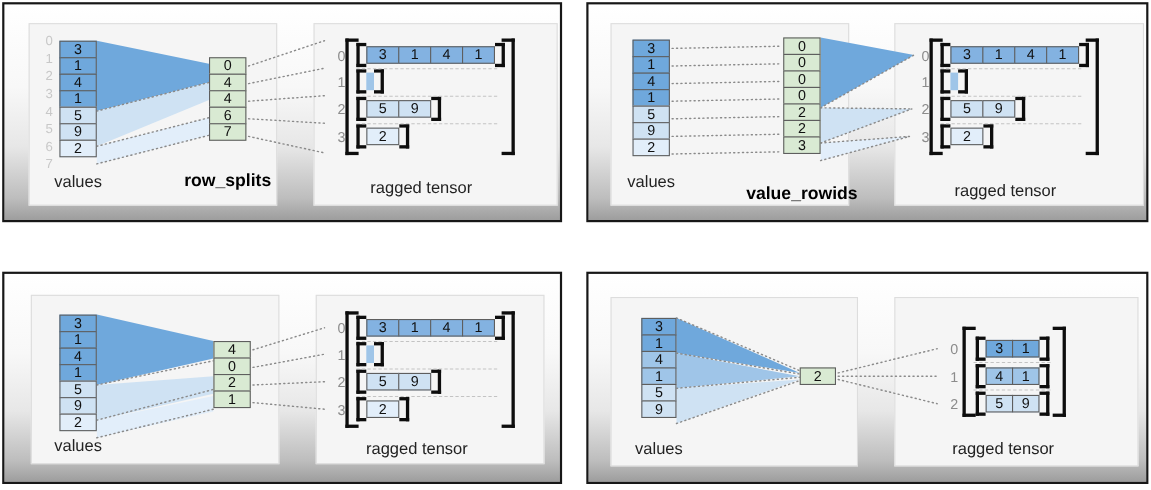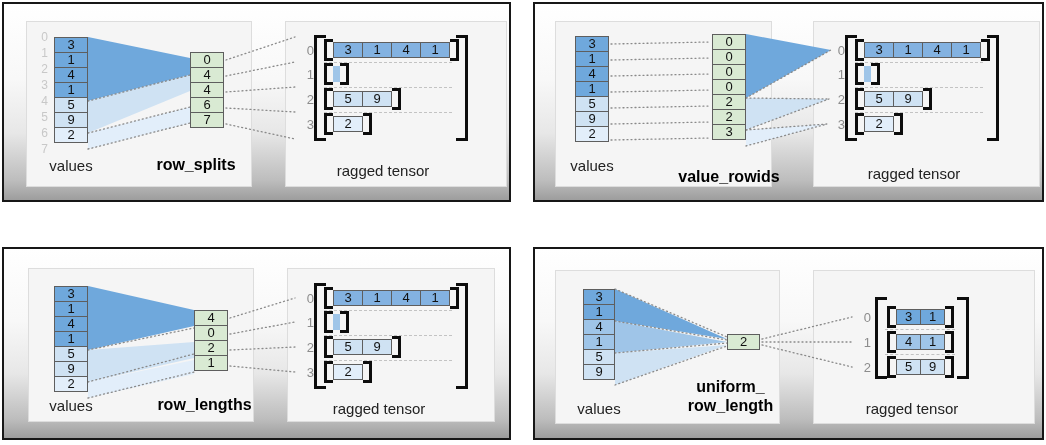--- a/index.html
+++ b/index.html
@@ -119,21 +119,21 @@
         <span class="rlabel">3</span>
         <span class="ibr ibr-l"></span>
         <span class="tcell c-xl">2</span>
         <span class="ibr ibr-r"></span>
       </div>
       <div class="sep" style="top:27px;left:26px;width:128px"></div>
       <div class="sep" style="top:52px;left:26px;width:128px"></div>
       <div class="sep" style="top:77px;left:26px;width:128px"></div>
     </div>
     <div class="lbl" style="left:32px;top:153px;width:70px">values</div>
-    <div class="lbl bold" style="left:132px;top:152px;width:120px">row_splits</div>
+    <div class="lbl bold" style="left:143px;top:152px;width:120px">row_splits</div>
     <div class="lbl" style="left:314px;top:158px;width:130px">ragged tensor</div>
   </section>
 
   <section class="frame" style="left:533px;top:2px;width:511px;height:200px">
     <div class="ipanel" style="left:20px;top:17px;width:217px;height:166px"></div>
     <div class="ipanel" style="left:278px;top:17px;width:227px;height:166px"></div>
     <svg class="ov" width="507" height="196">
       <polygon points="211,30 296,46 211,94" fill="#6fa8dc"></polygon>
       <polygon points="211,94 294,95 211,126" fill="#cfe2f3"></polygon>
       <polygon points="211,126 292,120 211,142" fill="#e2eefa"></polygon>
@@ -271,21 +271,20 @@
         <span class="rlabel">3</span>
         <span class="ibr ibr-l"></span>
         <span class="tcell c-xl">2</span>
         <span class="ibr ibr-r"></span>
       </div>
       <div class="sep" style="top:27px;left:26px;width:128px"></div>
       <div class="sep" style="top:52px;left:26px;width:128px"></div>
       <div class="sep" style="top:77px;left:26px;width:128px"></div>
     </div>
     <div class="lbl" style="left:32px;top:148px;width:70px">values</div>
-    <div class="lbl bold" style="left:138px;top:147px;width:125px">row_lengths</div>
     <div class="lbl" style="left:310px;top:151px;width:130px">ragged tensor</div>
   </section>
 
   <section class="frame" style="left:533px;top:247px;width:511px;height:193px">
     <div class="ipanel" style="left:20px;top:21px;width:225px;height:154px"></div>
     <div class="ipanel" style="left:278px;top:21px;width:222px;height:154px"></div>
     <svg class="ov" width="507" height="189">
       <polygon points="80,40 192,90 80,72" fill="#6fa8dc"></polygon>
       <polygon points="80,72 192,93 80,104" fill="#9fc5e8"></polygon>
       <polygon points="80,104 192,96 80,136" fill="#cfe2f3"></polygon>
@@ -331,20 +330,16 @@
         <span class="rlabel">2</span>
         <span class="ibr ibr-l"></span>
         <span class="tcell c-l">5</span>
         <span class="tcell c-l">9</span>
         <span class="ibr ibr-r"></span>
       </div>
       <div class="sep" style="top:32px;left:30px;width:70px"></div>
       <div class="sep" style="top:57px;left:30px;width:70px"></div>
     </div>
     <div class="lbl" style="left:29px;top:151px;width:70px">values</div>
-    <div class="lbl bold" style="left:138px;top:128px;width:115px;line-height:19px">
-      <div>uniform_</div>
-      <div>row_length</div>
-    </div>
     <div class="lbl" style="left:312px;top:151px;width:130px">ragged tensor</div>
   </section>
 
 </div>
 
 </body></html>

